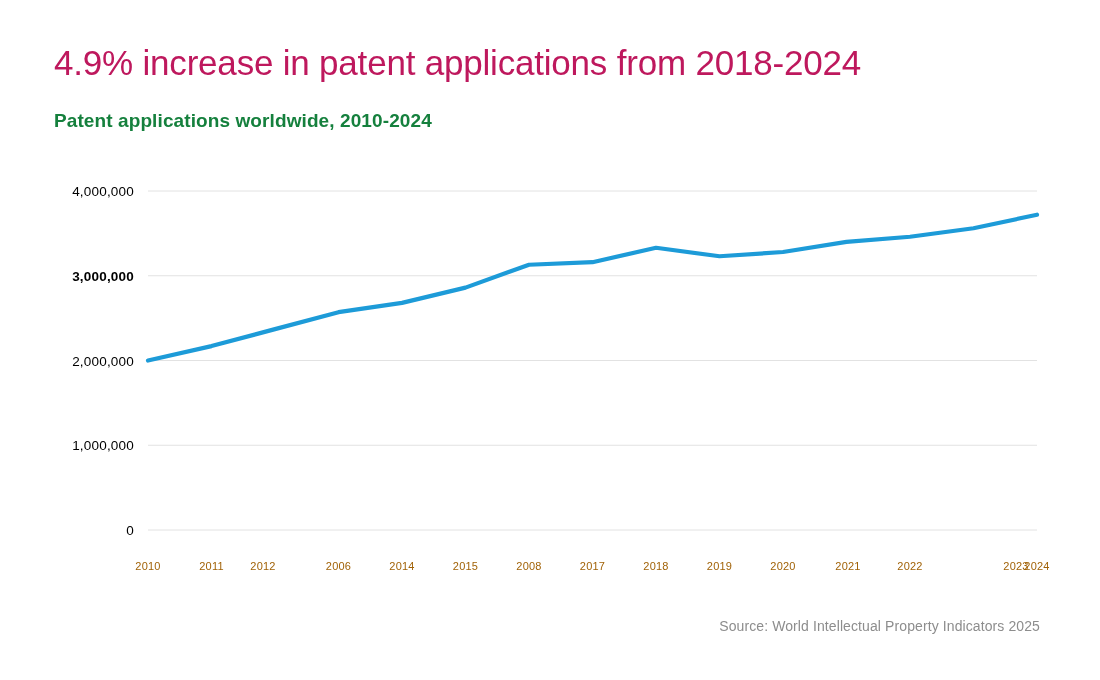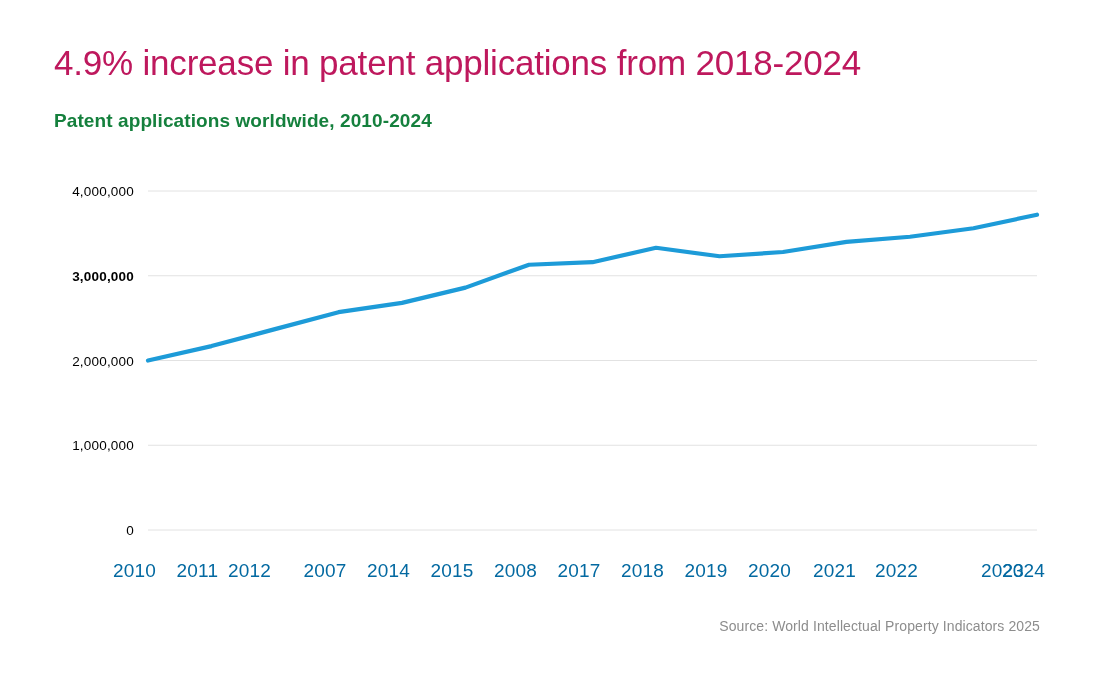--- a/index.html
+++ b/index.html
@@ -68,22 +68,23 @@
     left: 14px;
     top: 0;
     width: 120px;
     height: 680px;
   }
   .x-tick-label {
     position: absolute;
     top: 560px;
     width: 70px;
     margin-left: -35px;
-    font-size: 19px;
-    color: #0369a1;
+    text-align: center;
+    font-size: 11px;
+    color: #a16207;
     letter-spacing: 0.2px;
   }
   #source-note {
     position: absolute;
     right: 60px;
     top: 618px;
     font-size: 14px;
     color: #8d8d8d;
     letter-spacing: 0.1px;
     white-space: nowrap;
@@ -115,21 +116,21 @@
         <div class="y-tick-label" style="top: 530px;">0</div>
         <div class="y-tick-label" style="top: 445.25px;">1,000,000</div>
         <div class="y-tick-label" style="top: 360.5px;">2,000,000</div>
         <div class="y-tick-label" style="top: 275.75px; font-weight: bold;">3,000,000</div>
         <div class="y-tick-label" style="top: 191px;">4,000,000</div>
       </div>
     <div id="x-axis-labels">
         <div class="x-tick-label" style="left: 148px;">2010</div>
         <div class="x-tick-label" style="left: 211.5px;">2011</div>
         <div class="x-tick-label" style="left: 263px;">2012</div>
-        <div class="x-tick-label" style="left: 338.5px;">2007</div>
+        <div class="x-tick-label" style="left: 338.5px;">2006</div>
         <div class="x-tick-label" style="left: 402px;">2014</div>
         <div class="x-tick-label" style="left: 465.5px;">2015</div>
         <div class="x-tick-label" style="left: 529px;">2008</div>
         <div class="x-tick-label" style="left: 592.5px;">2017</div>
         <div class="x-tick-label" style="left: 656px;">2018</div>
         <div class="x-tick-label" style="left: 719.5px;">2019</div>
         <div class="x-tick-label" style="left: 783px;">2020</div>
         <div class="x-tick-label" style="left: 848px;">2021</div>
         <div class="x-tick-label" style="left: 910px;">2022</div>
         <div class="x-tick-label" style="left: 1016px;">2023</div>

